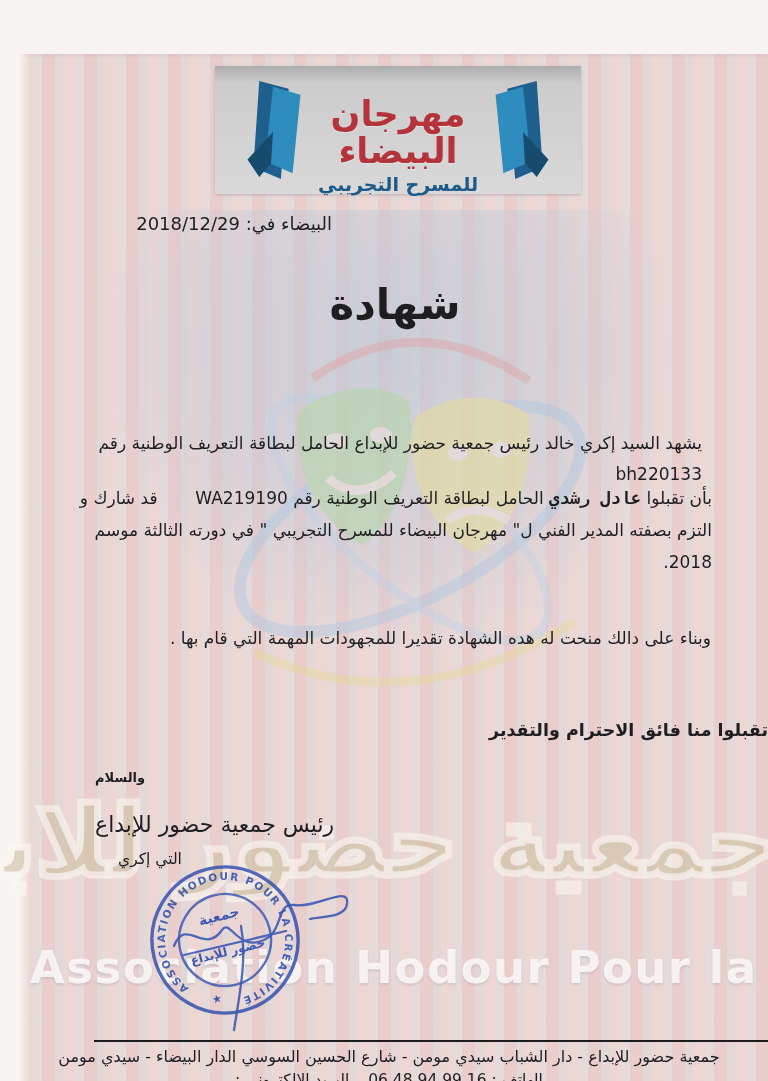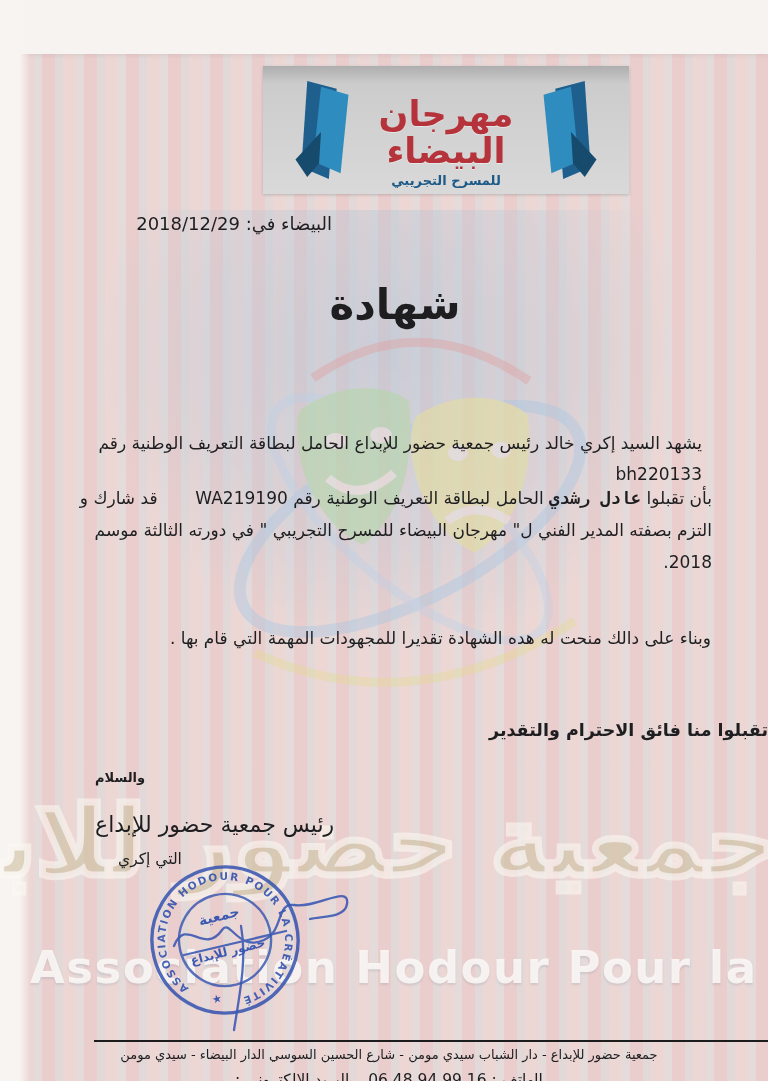--- a/index.html
+++ b/index.html
@@ -16,27 +16,27 @@
       rgba(165,175,195,.13) 34px 42px);
   }
   .top-band{position:absolute;top:0;left:0;right:0;height:54px;background:#f7f3f0;box-shadow:0 2px 4px rgba(80,60,60,.08);}
   .left-band{position:absolute;top:0;left:0;width:30px;height:100%;background:linear-gradient(90deg,#f8f4f1 65%,rgba(248,244,241,0));}
   .blue-wash{position:absolute;left:105px;top:210px;width:570px;height:440px;
     background:radial-gradient(ellipse at 50% 32%,rgba(172,194,214,.50) 0%,rgba(172,194,214,.26) 46%,rgba(172,194,214,0) 72%);}
 
   
   .banner{position:absolute;left:215px;top:66px;width:366px;height:128px;
     background:linear-gradient(180deg,#aeaeae 0,#cccccc 14%,#d9d9d9 100%);
-    box-shadow:0 1px 3px rgba(0,0,0,.18);margin-left:48px;}
+    box-shadow:0 1px 3px rgba(0,0,0,.18);}
   .drape{position:absolute;top:13px;width:64px;height:102px;}
   .drape.l{left:26px;transform:scaleX(-1);}
   .drape.r{right:26px;}
   .banner-text{position:absolute;left:92px;right:92px;top:30px;text-align:center;direction:rtl;}
   .banner-title{font-size:35px;font-weight:bold;color:#b5343c;line-height:1.05;text-shadow:0 1px 0 rgba(255,255,255,.4);}
-  .banner-sub{font-size:13px;font-weight:bold;color:#1c5a88;margin-top:3px;}
+  .banner-sub{font-size:19px;font-weight:bold;color:#1c5a88;margin-top:3px;}
 
   
   .date-line{position:absolute;left:100px;top:213px;width:232px;font-size:18px;direction:rtl;text-align:right;}
   .cert-title{position:absolute;left:0;top:280px;width:790px;text-align:center;font-size:42px;font-weight:bold;letter-spacing:1px;}
   .para{position:absolute;direction:rtl;text-align:right;font-size:17px;line-height:1.85;white-space:pre-wrap;}
   .p1{left:62px;top:389px;width:640px;margin-top:39px;}
   .p2{left:56px;top:466px;width:656px;}
   .p3{left:55px;top:606px;width:656px;}
   .closing{position:absolute;left:0;top:720px;width:768px;text-align:right;font-size:17.5px;font-weight:bold;direction:rtl;}
   .salutation{position:absolute;left:95px;top:770px;font-size:13px;font-weight:bold;direction:rtl;text-align:center;}
@@ -51,21 +51,21 @@
     -webkit-text-stroke:7px rgba(252,249,243,.92);letter-spacing:2px;}
   .wm-lat{position:absolute;left:30px;top:941px;width:760px;white-space:nowrap;
     font-size:45px;font-weight:bold;letter-spacing:1.5px;color:rgba(250,248,246,.88);
     text-shadow:0 2px 2px rgba(130,140,155,.22);}
 
   
   .stamp{position:absolute;left:126px;top:858px;width:240px;height:180px;opacity:.92;}
 
   
   .footer-rule{position:absolute;left:94px;right:0;top:1040px;border-top:2px solid #1c1c1c;}
-  .footer-1{position:absolute;left:55px;top:1047px;width:668px;text-align:center;direction:rtl;font-size:13px;}
+  .footer-1{position:absolute;left:55px;top:1047px;width:668px;text-align:center;direction:rtl;font-size:16px;}
   .footer-2{position:absolute;left:55px;top:1071px;width:668px;text-align:center;direction:rtl;font-size:15.5px;}
 </style>
 </head>
 <body>
 
 <div class="page">
   <div class="stripes"></div>
   <div class="top-band"></div>
   <div class="left-band"></div>
   <div class="blue-wash"></div>

